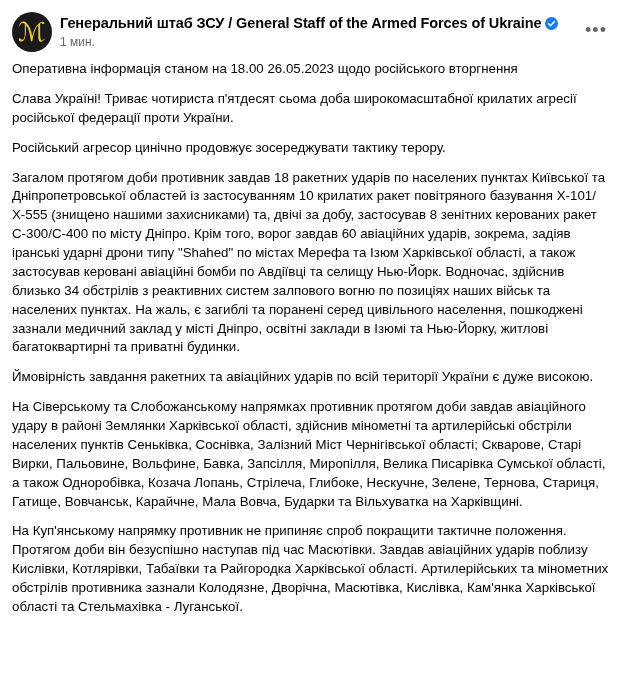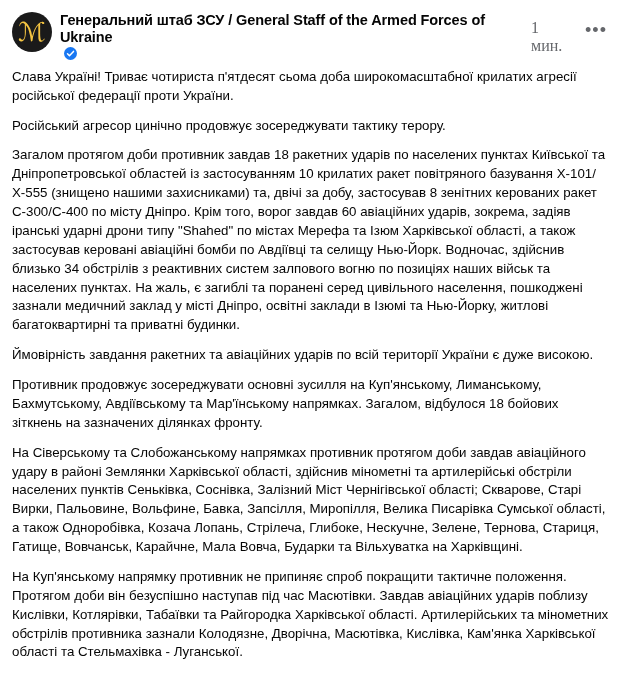--- a/index.html
+++ b/index.html
@@ -39,21 +39,21 @@
   }
   .avatar .trident {
     color: #f5c542;
     font-size: 26px;
     line-height: 1;
     font-family: "DejaVu Sans", sans-serif;
   }
   .header-text {
     margin-left: 8px;
     display: flex;
-    flex-direction: row;
+    flex-direction: column;
     justify-content: center;
     min-height: 40px;
     padding-right: 40px;
   }
   .page-name-row {
     display: flex;
     align-items: center;
     line-height: 1.2;
     flex-wrap: wrap;
   }
@@ -76,23 +76,22 @@
   }
   .verified-badge svg {
     display: block;
   }
   .meta-row {
     display: flex;
     align-items: center;
     margin-top: 2px;
   }
   .timestamp {
-    font-size: 16px;
+    font-size: 12px;
     color: #65676B;
-    font-family: Liberation Serif, serif;
   }
   .more-button {
     position: absolute;
     right: 14px;
     top: 16px;
     width: 28px;
     height: 28px;
     border-radius: 50%;
     display: flex;
     align-items: center;
@@ -136,22 +135,22 @@
         </span>
       </div>
       <div class="meta-row">
         <span class="timestamp">1 мин.</span>
       </div>
     </div>
     <div class="more-button">•••</div>
   </div>
 
   <div class="post-body">
+    <p class="para">Оперативна інформація станом на 18.00 26.05.2023 щодо російського вторгнення</p>
     <p class="para">Слава Україні! Триває чотириста п'ятдесят сьома доба широкомасштабної крилатих агресії російської федерації проти України.</p>
     <p class="para">Російський агресор цинічно продовжує зосереджувати тактику терору.</p>
     <p class="para">Загалом протягом доби противник завдав 18 ракетних ударів по  населених пунктах Київської та Дніпропетровської областей із застосуванням 10 крилатих ракет повітряного базування Х-101/Х-555 (знищено нашими захисниками) та, двічі за добу, застосував 8 зенітних керованих ракет С-300/С-400 по місту Дніпро. Крім того, ворог завдав 60 авіаційних ударів, зокрема, задіяв іранські ударні дрони типу "Shahed" по містах Мерефа та Ізюм Харківської області, а також застосував керовані авіаційні бомби по Авдіївці та селищу Нью-Йорк. Водночас, здійснив близько 34 обстрілів з реактивних систем залпового вогню по позиціях наших військ та населених пунктах. На жаль, є загиблі та поранені серед цивільного населення, пошкоджені зазнали медичний заклад у місті Дніпро, освітні заклади в Ізюмі та Нью-Йорку, житлові багатоквартирні та приватні будинки.</p>
     <p class="para">Ймовірність завдання ракетних та авіаційних ударів по всій території України є дуже високою.</p>
-    <p class="para">Противник продовжує зосереджувати основні зусилля на Куп'янському, Лиманському, Бахмутському, Авдіївському та Мар'їнському напрямках. Загалом, відбулося 18 бойових зіткнень на зазначених ділянках фронту.</p>
     <p class="para">На Сіверському та Слобожанському напрямках противник протягом доби завдав авіаційного удару в районі Землянки Харківської області, здійснив мінометні та артилерійські обстріли населених пунктів Сеньківка, Соснівка, Залізний Міст Чернігівської області; Скварове, Старі Вирки, Пальовине, Вольфине, Бавка, Запсілля, Миропілля, Велика Писарівка Сумської області, а також Одноробівка, Козача Лопань, Стрілеча, Глибоке, Нескучне, Зелене, Тернова, Стариця, Гатище, Вовчанськ, Карайчне, Мала Вовча, Бударки та Вільхуватка на Харківщині.</p>
     <p class="para">На Куп'янському напрямку противник не припиняє спроб покращити тактичне положення. Протягом доби він безуспішно наступав під час Масютівки.  Завдав авіаційних ударів поблизу Кислівки, Котлярівки, Табаївки та Райгородка Харківської області. Артилерійських та мінометних обстрілів противника зазнали Колодязне, Дворічна, Масютівка, Кислівка, Кам'янка Харківської області та Стельмахівка - Луганської.</p>
   </div>
 
 </div>
 
 </body></html>

